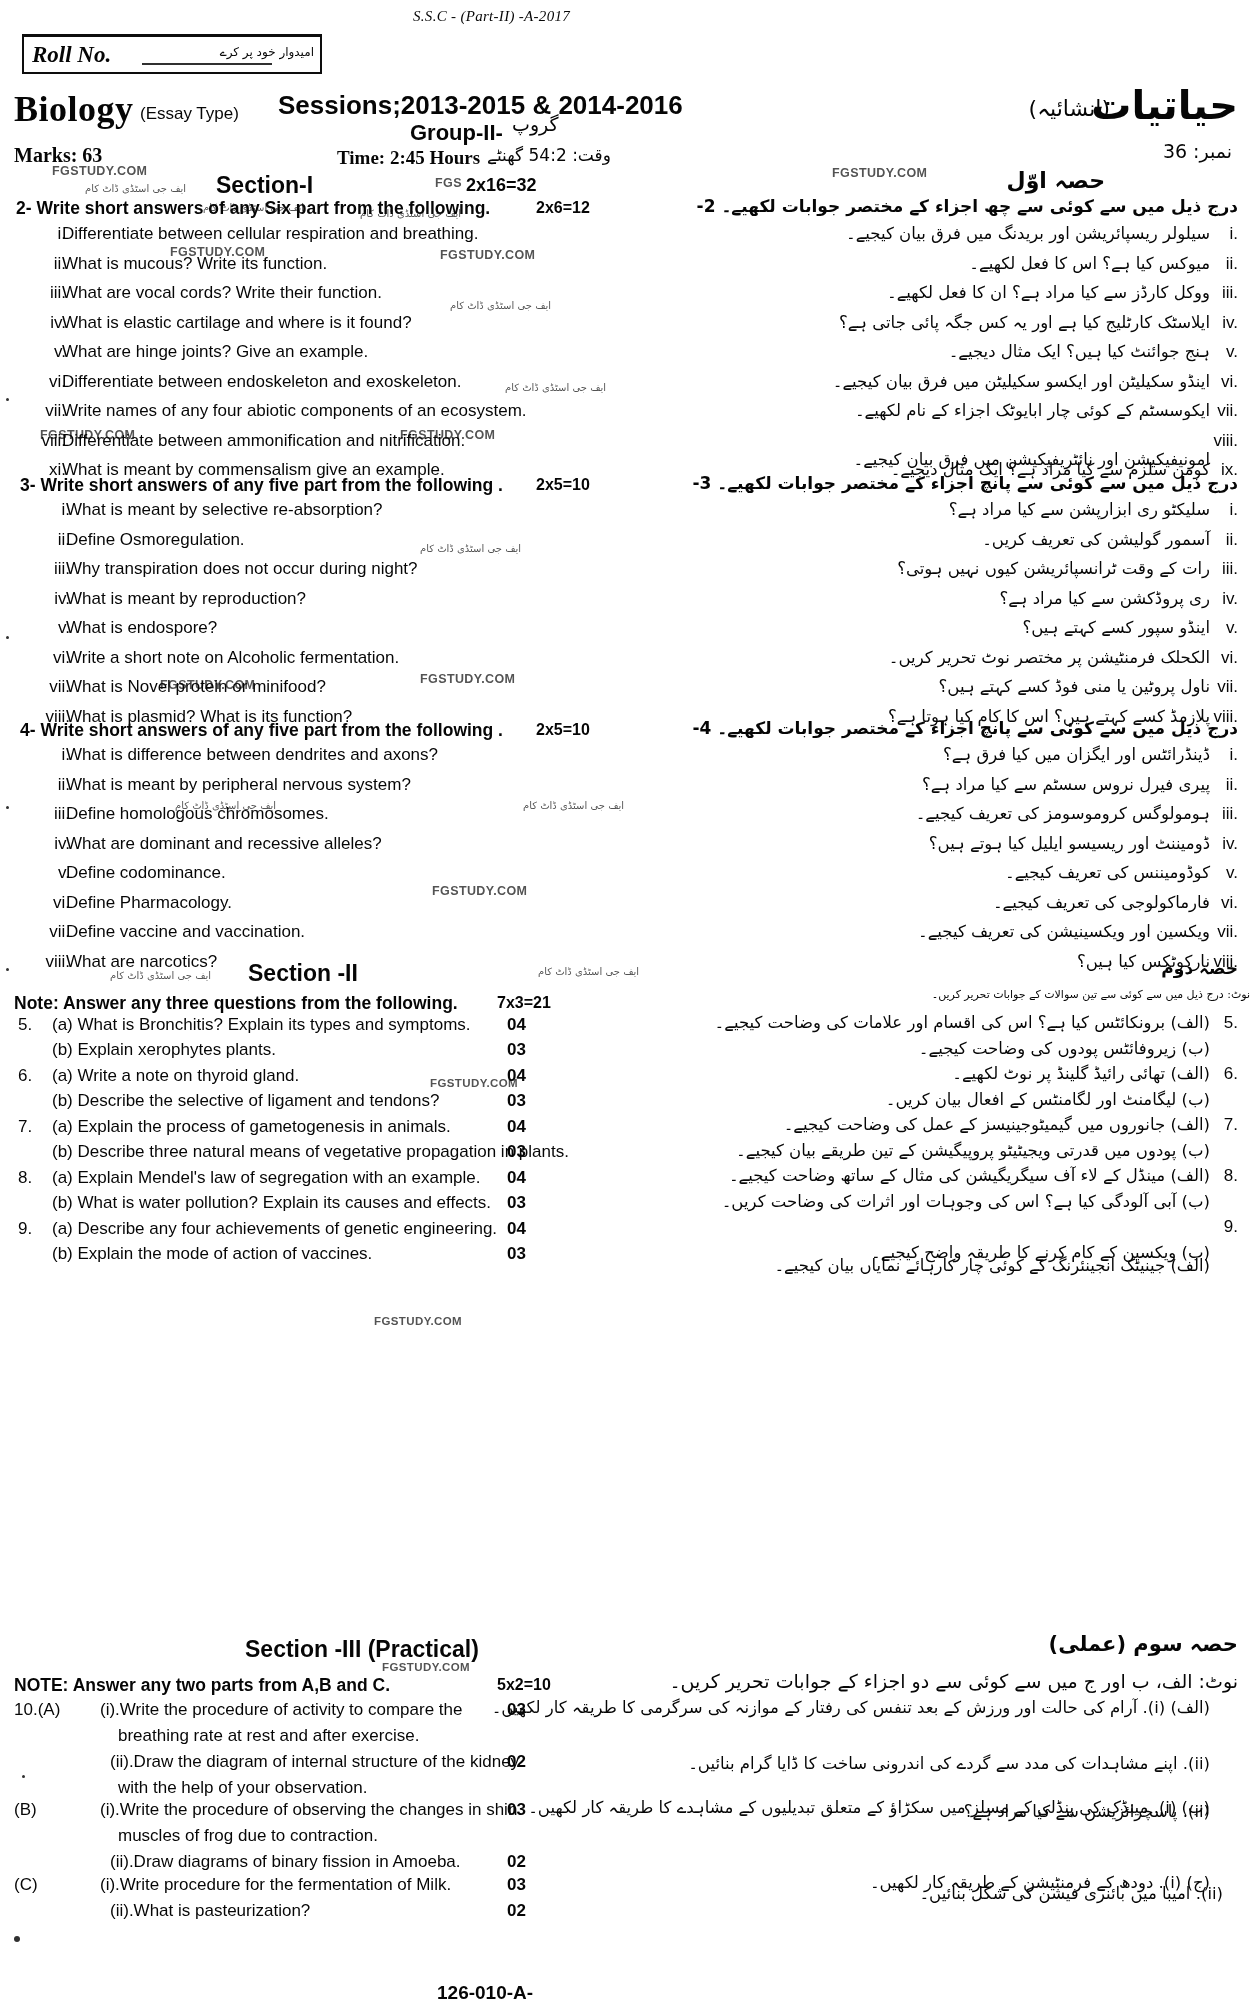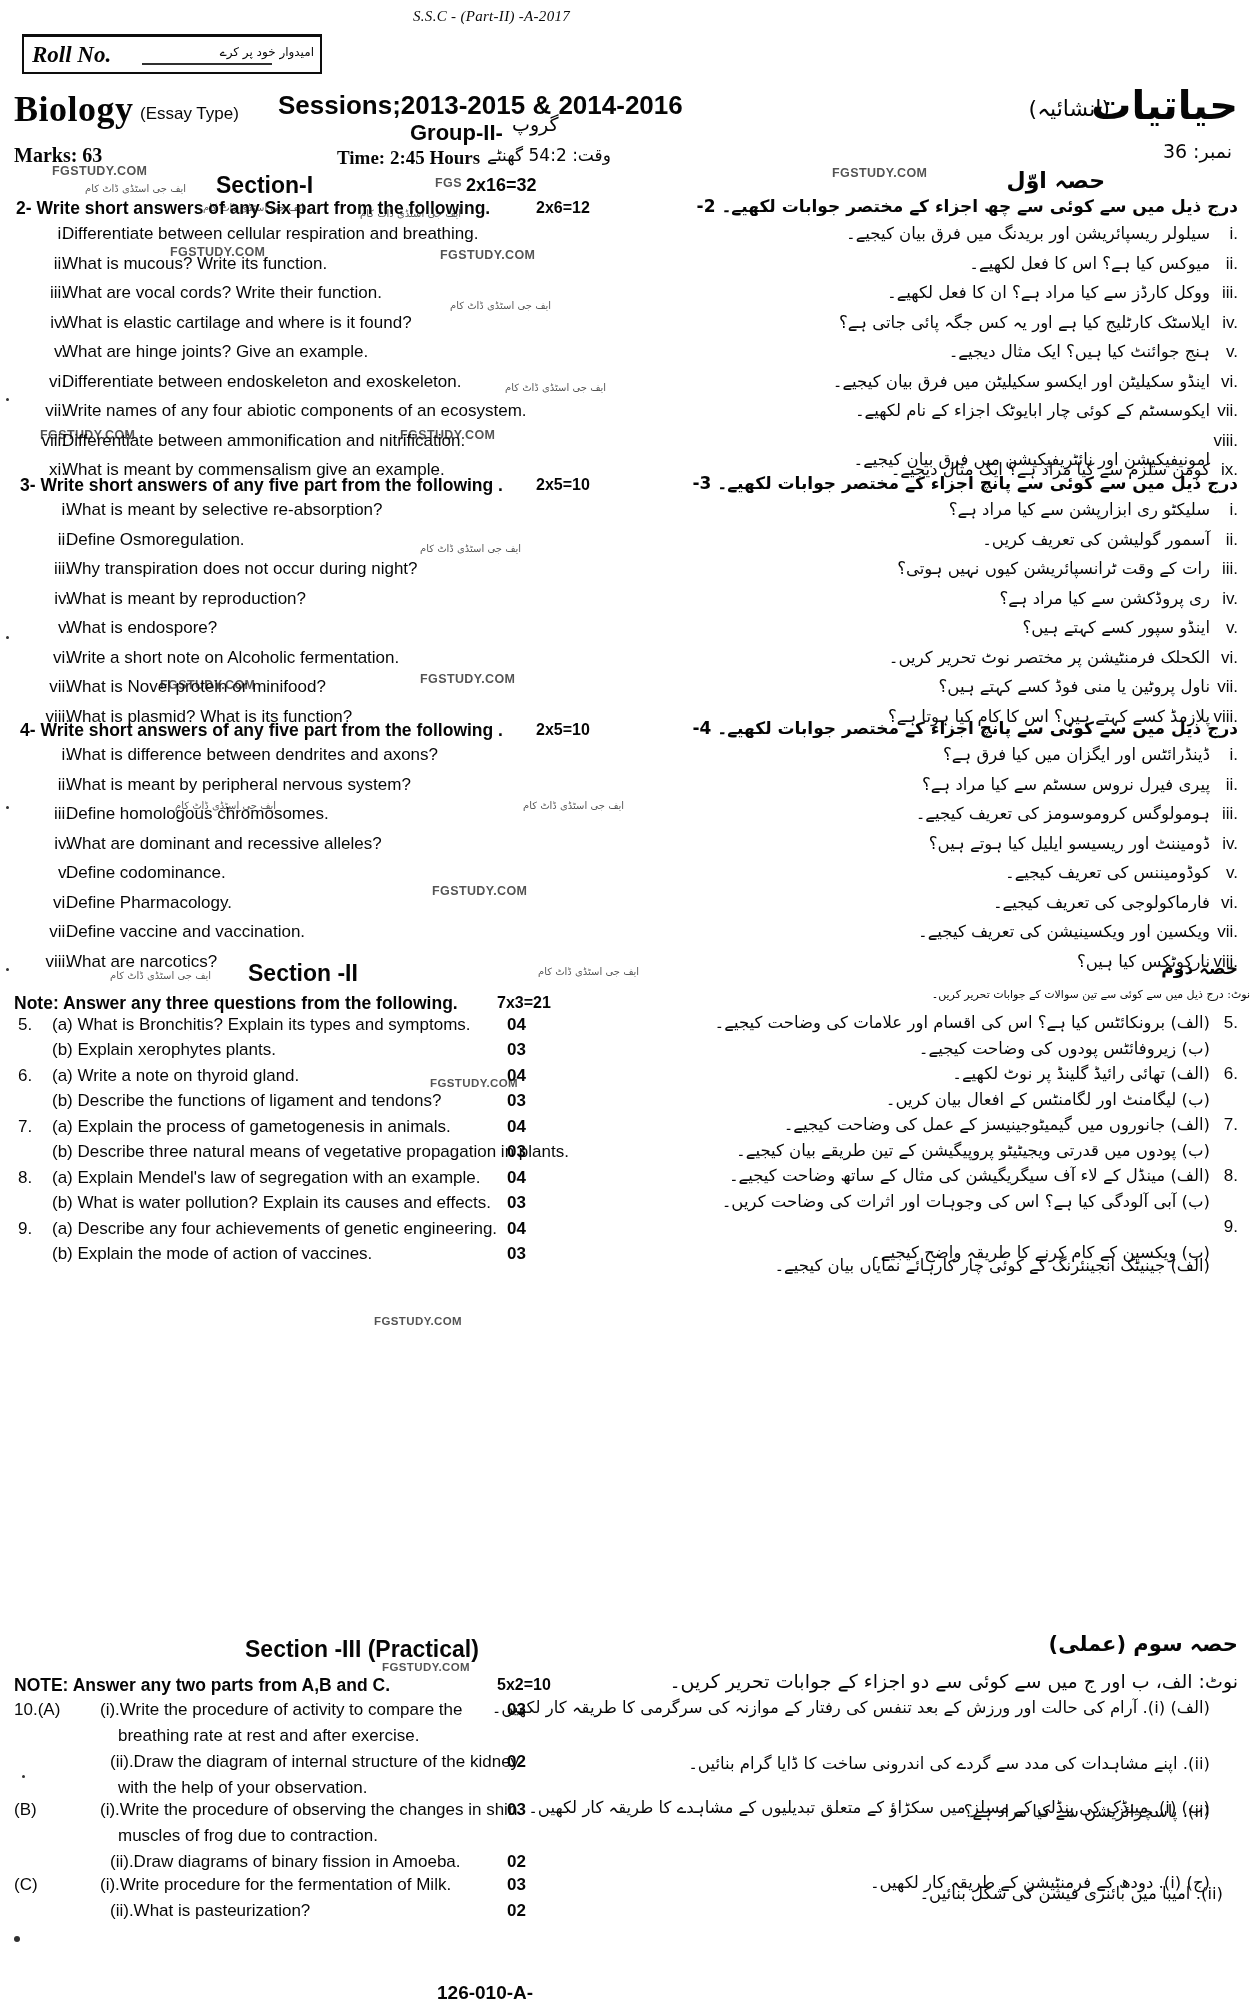--- a/index.html
+++ b/index.html
@@ -270,21 +270,21 @@
       <div class="abs qitem" style="left: 52px; top: 1015px;">(a) What is Bronchitis? Explain its types and symptoms.</div>
       <div class="abs qitem" style="left: 507px; top: 1015px; font-weight: bold;">04</div>
       <div class="abs qitem" style="left: 52px; top: 1040px;">(b) Explain xerophytes plants.</div>
       <div class="abs qitem" style="left: 507px; top: 1040px; font-weight: bold;">03</div>
       <div class="abs urdu urline" style="right: 40px; top: 1013px;">(الف) برونکائٹس کیا ہے؟ اس کی اقسام اور علامات کی وضاحت کیجیے۔</div>
       <div class="abs qitem" style="right: 12px; top: 1013px;">5.</div>
       <div class="abs urdu urline" style="right: 40px; top: 1039px;">(ب) زیروفائٹس پودوں کی وضاحت کیجیے۔</div>
       <div class="abs qitem" style="left: 18px; top: 1066px;">6.</div>
       <div class="abs qitem" style="left: 52px; top: 1066px;">(a) Write a note on thyroid gland.</div>
       <div class="abs qitem" style="left: 507px; top: 1066px; font-weight: bold;">04</div>
-      <div class="abs qitem" style="left: 52px; top: 1091px;">(b) Describe the functions of ligament and tendons?</div>
+      <div class="abs qitem" style="left: 52px; top: 1091px;">(b) Describe the selective of ligament and tendons?</div>
       <div class="abs qitem" style="left: 507px; top: 1091px; font-weight: bold;">03</div>
       <div class="abs urdu urline" style="right: 40px; top: 1064px;">(الف) تھائی رائیڈ گلینڈ پر نوٹ لکھیے۔</div>
       <div class="abs qitem" style="right: 12px; top: 1064px;">6.</div>
       <div class="abs urdu urline" style="right: 40px; top: 1090px;">(ب) لیگامنٹ اور لگامنٹس کے افعال بیان کریں۔</div>
       <div class="abs qitem" style="left: 18px; top: 1117px;">7.</div>
       <div class="abs qitem" style="left: 52px; top: 1117px;">(a) Explain the process of gametogenesis in animals.</div>
       <div class="abs qitem" style="left: 507px; top: 1117px; font-weight: bold;">04</div>
       <div class="abs qitem" style="left: 52px; top: 1142px;">(b) Describe three natural means of vegetative propagation in plants.</div>
       <div class="abs qitem" style="left: 507px; top: 1142px; font-weight: bold;">03</div>
       <div class="abs urdu urline" style="right: 40px; top: 1115px;">(الف) جانوروں میں گیمیٹوجینیسز کے عمل کی وضاحت کیجیے۔</div>

